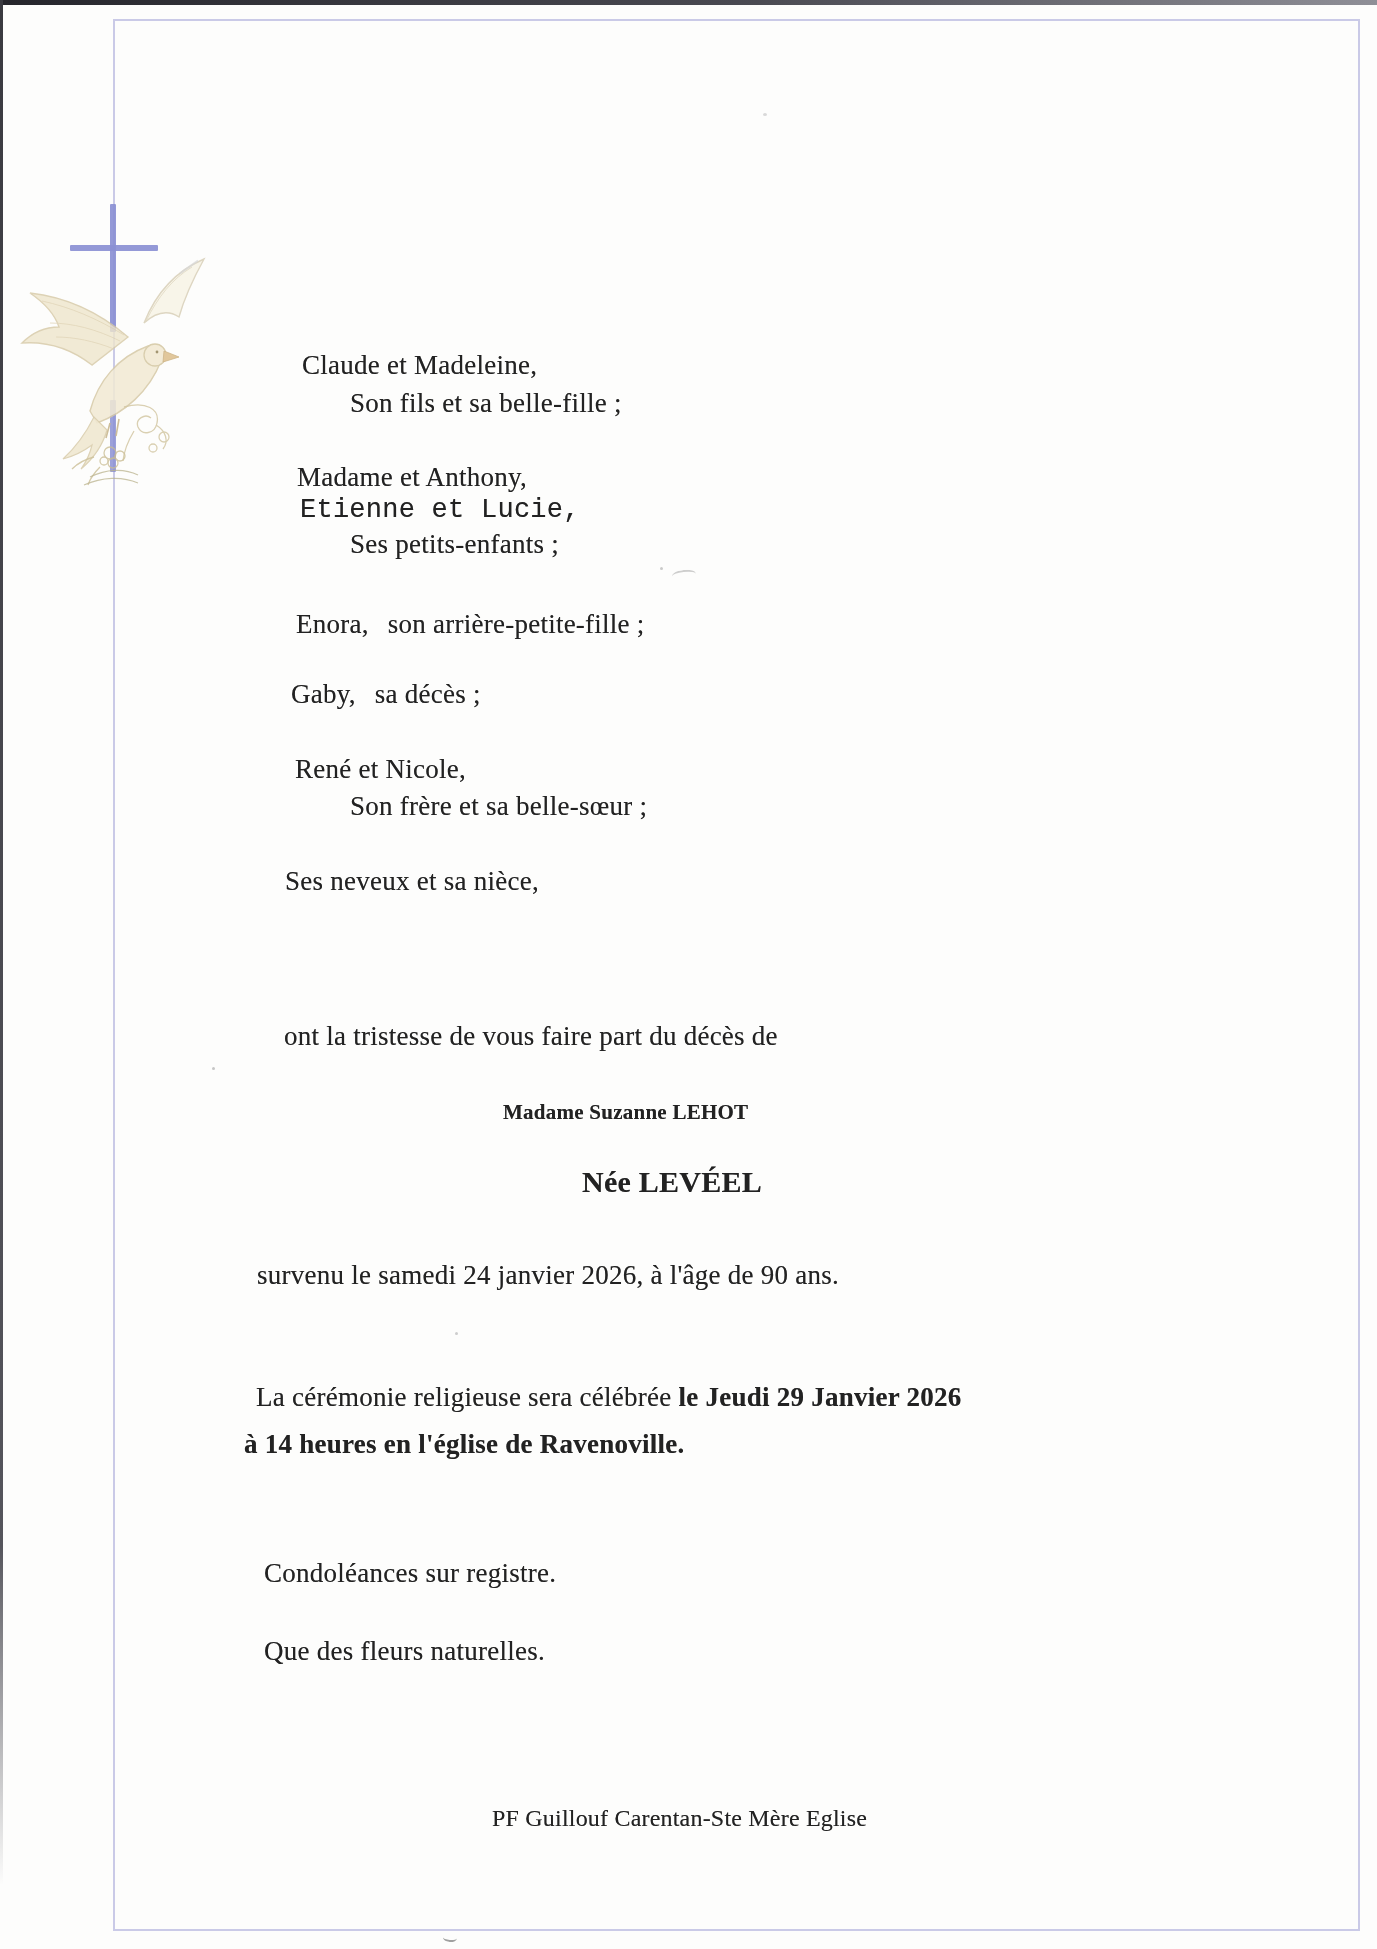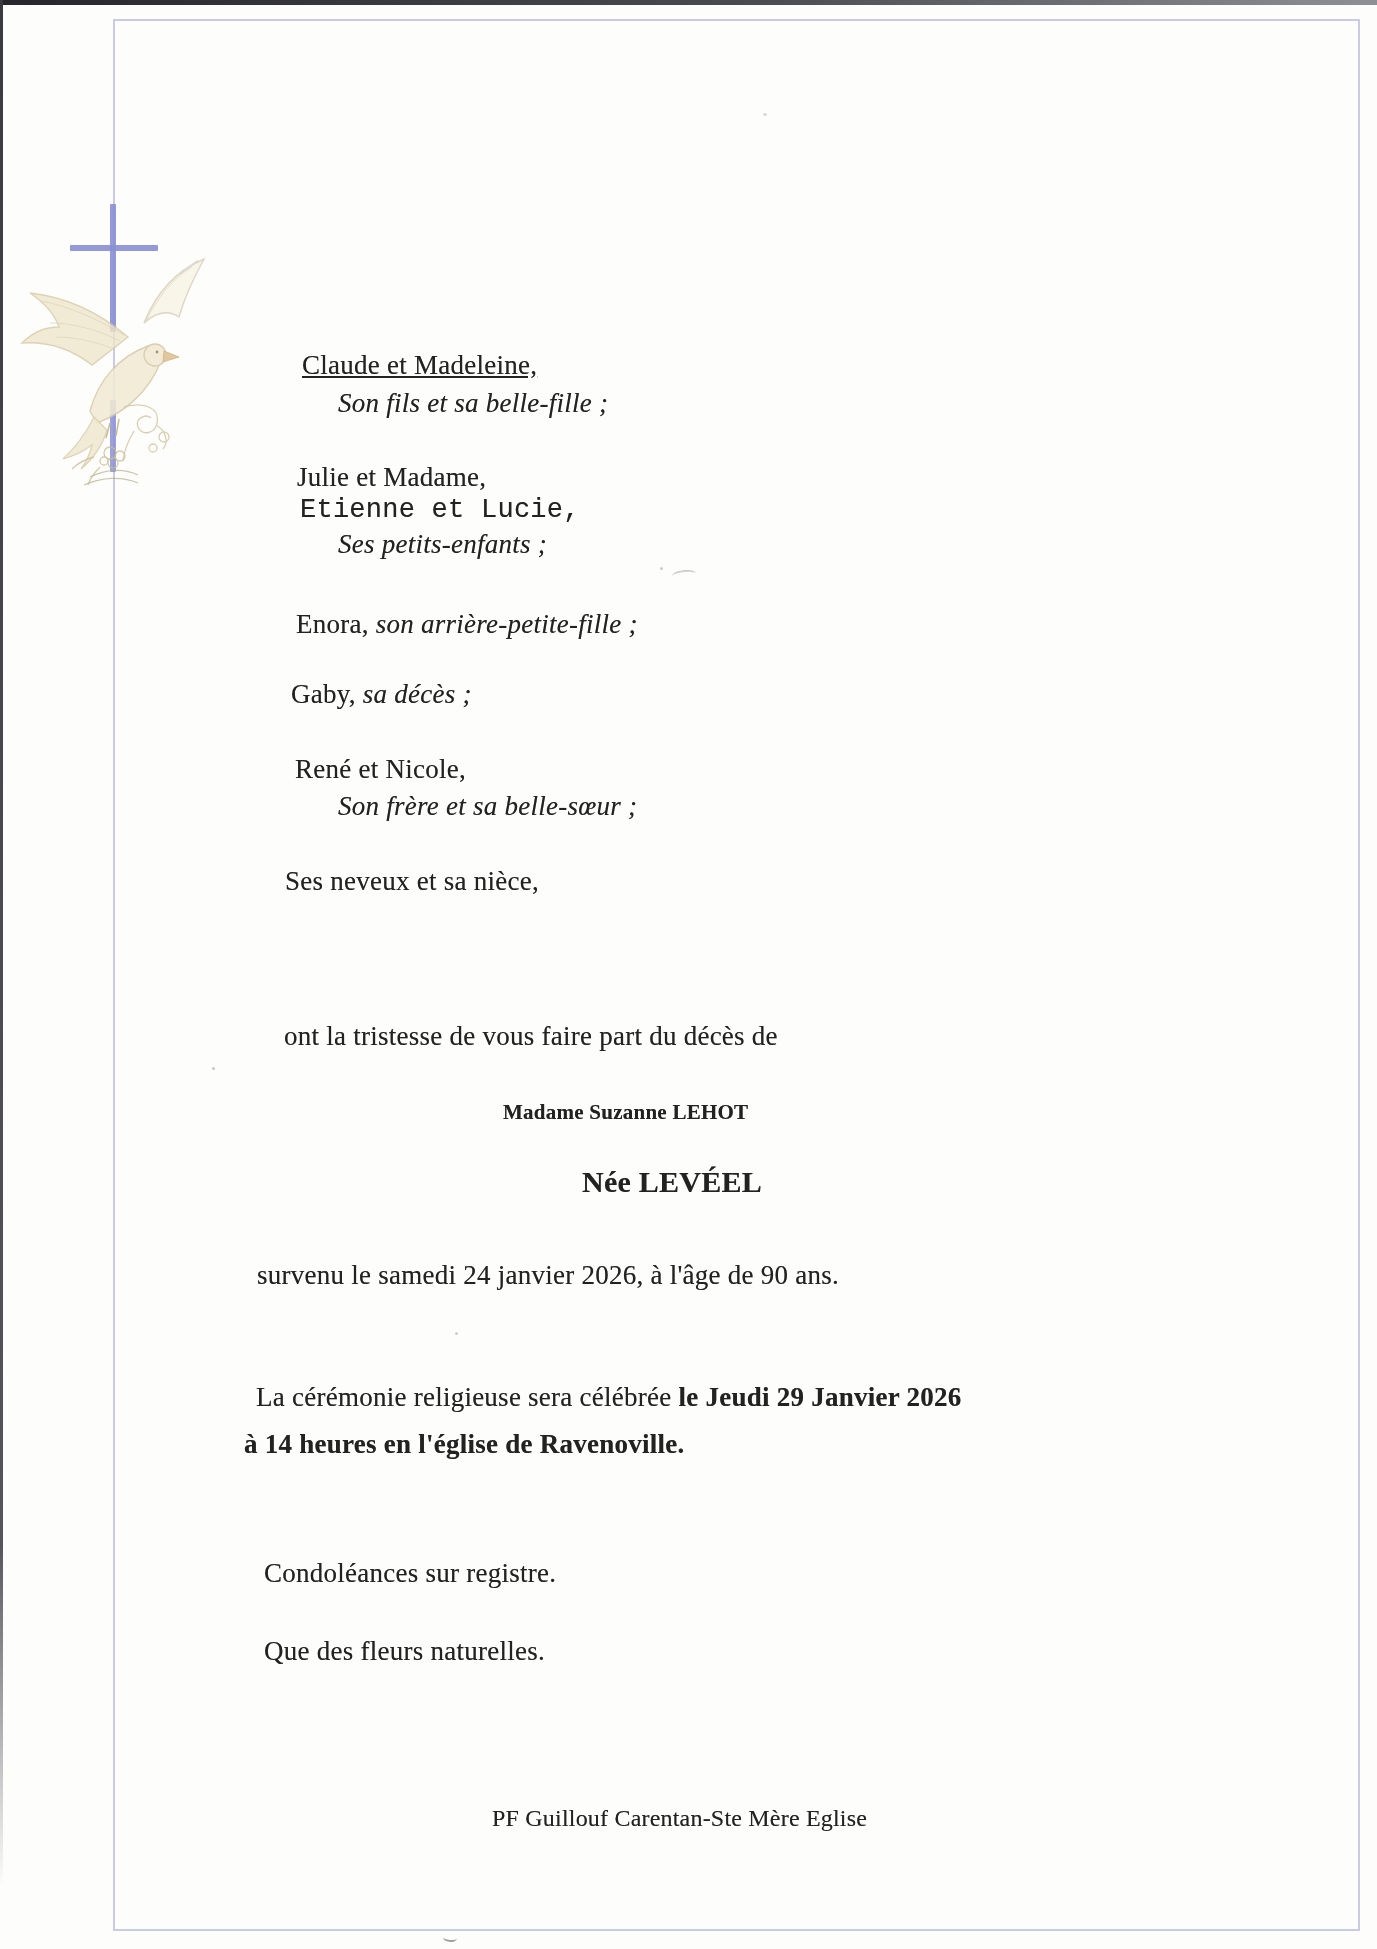--- a/index.html
+++ b/index.html
@@ -18,23 +18,23 @@
   .page-frame{position:absolute;left:113px;top:19px;width:1247px;height:1912px;
     box-sizing:border-box;border:2px solid rgba(160,160,214,.55);}
   
   .cross-v1{position:absolute;left:110px;top:204px;width:6px;height:128px;background:#8b90d4;opacity:.92;border-radius:1px;}
   .cross-v2{position:absolute;left:110px;top:400px;width:6px;height:72px;background:#8b90d4;opacity:.85;border-radius:1px;}
   .cross-h{position:absolute;left:70px;top:245px;width:88px;height:6px;background:#8b90d4;opacity:.92;border-radius:1px;}
   .dove-wrap{position:absolute;left:6px;top:205px;width:230px;height:290px;opacity:.9;}
   
   .line{position:absolute;white-space:nowrap;font-size:27px;line-height:1.15;
     letter-spacing:.25px;text-shadow:0 0 .6px rgba(34,34,34,.45);}
-  .it{font-style:italic;}
+  .it{margin-left:12px;}
   .b{font-weight:bold;}
-  .l-claude{left:302px;top:350px;text-decoration:underline;}
+  .l-claude{left:302px;top:350px;}
   .l-sonfils{left:338px;top:388px;}
   .l-julie{left:297px;top:462px;}
   .l-etienne{left:300px;top:495px;font-family:Liberation Mono, monospace;}
   .l-sespetits{left:338px;top:529px;}
   .l-enora{left:296px;top:609px;}
   .l-gaby{left:291px;top:679px;}
   .l-rene{left:295px;top:754px;}
   .l-sonfrere{left:338px;top:791px;}
   .l-neveux{left:285px;top:866px;}
   .l-ont{left:284px;top:977px;margin-top:44px;}
@@ -101,21 +101,21 @@
       <circle cx="98" cy="256" r="4"></circle>
       <path d="M88,252 C80,254 72,258 66,264 M94,262 C88,268 84,274 82,280"></path>
     </g>
     <path d="M84,272 C100,264 118,263 132,270 M78,280 C96,272 116,271 132,278" fill="none" stroke="#b8b089" stroke-width="1.2" opacity=".8"></path>
   </svg>
 </div>
 
 <div class="line l-claude">Claude et Madeleine,</div>
 <div class="line it l-sonfils">Son fils et sa belle-fille ;</div>
 
-<div class="line l-julie">Julie et Madame,</div>
+<div class="line l-julie">Madame et Anthony,</div>
 <div class="line l-etienne">Etienne et Lucie,</div>
 <div class="line it l-sespetits">Ses petits-enfants ;</div>
 
 <div class="line l-enora"><span>Enora,</span> <span class="it">son arrière-petite-fille ;</span></div>
 
 <div class="line l-gaby"><span>Gaby,</span> <span class="it">sa décès ;</span></div>
 
 <div class="line l-rene">René et Nicole,</div>
 <div class="line it l-sonfrere">Son frère et sa belle-sœur ;</div>
 

